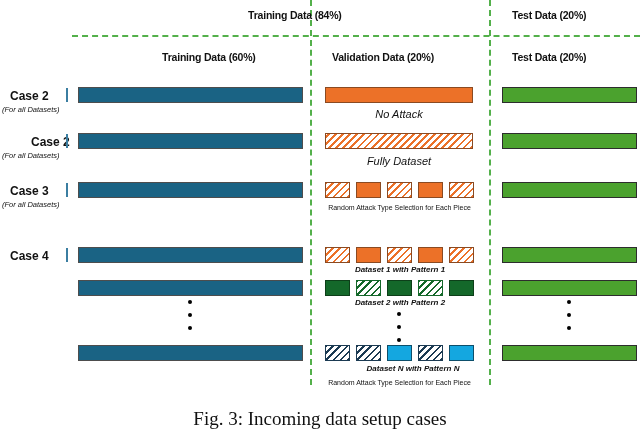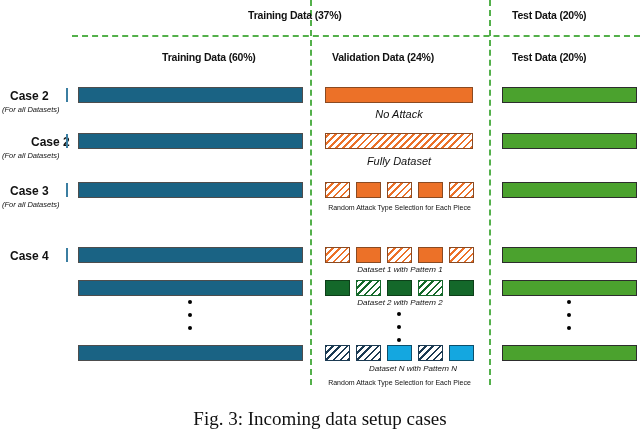--- a/index.html
+++ b/index.html
@@ -112,21 +112,21 @@
     position: absolute;
     font-style: italic;
     font-size: 11px;
     white-space: nowrap;
     text-align: center;
     color: #111111;
   }
   .anno-small-italic-bold {
     position: absolute;
     font-style: italic;
-    font-weight: normal;
+    font-weight: bold;
     font-size: 8px;
     white-space: nowrap;
     text-align: center;
     color: #111111;
   }
   .anno-small {
     position: absolute;
     font-size: 7px;
     white-space: nowrap;
     text-align: center;
@@ -161,24 +161,24 @@
     white-space: nowrap;
   }
 </style>
 </head>
 <body>
 
 <div id="rule-h" class="rule-h"></div>
 <div id="rule-v1" class="rule-v"></div>
 <div id="rule-v2" class="rule-v"></div>
 
-<div class="hdr" id="hdr-train80">Training Data (37%)</div>
+<div class="hdr" id="hdr-train80">Training Data (84%)</div>
 <div class="hdr" id="hdr-test20-top">Test Data (20%)</div>
 <div class="hdr" id="hdr-train60">Training Data (60%)</div>
-<div class="hdr" id="hdr-valid20">Validation Data (24%)</div>
+<div class="hdr" id="hdr-valid20">Validation Data (20%)</div>
 <div class="hdr" id="hdr-test20-bottom">Test Data (20%)</div>
 
 <div class="case-label" style="top:89px; left:10px;">Case 2</div>
 <div class="case-tick" style="top:88px; left:66px;"></div>
 <div class="case-sub" style="top:105px; left:2px;">(For all Datasets)</div>
 
 <div class="bar bar-blue" style="top:87px; left:78px;  width:225px; height:16px;"></div>
 <div class="bar bar-orange" style="top:87px; left:325px; width:148px; height:16px;"></div>
 <div class="bar bar-green" style="top:87px; left:502px; width:135px; height:16px;"></div>
 

